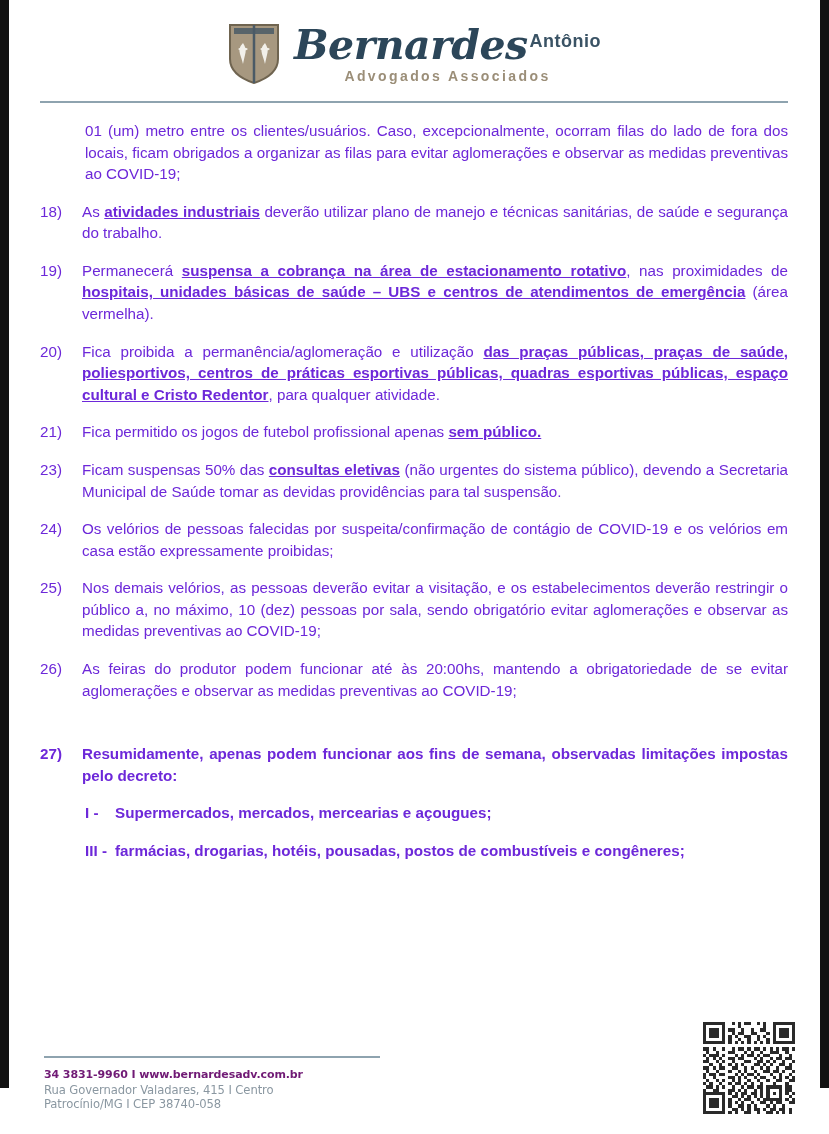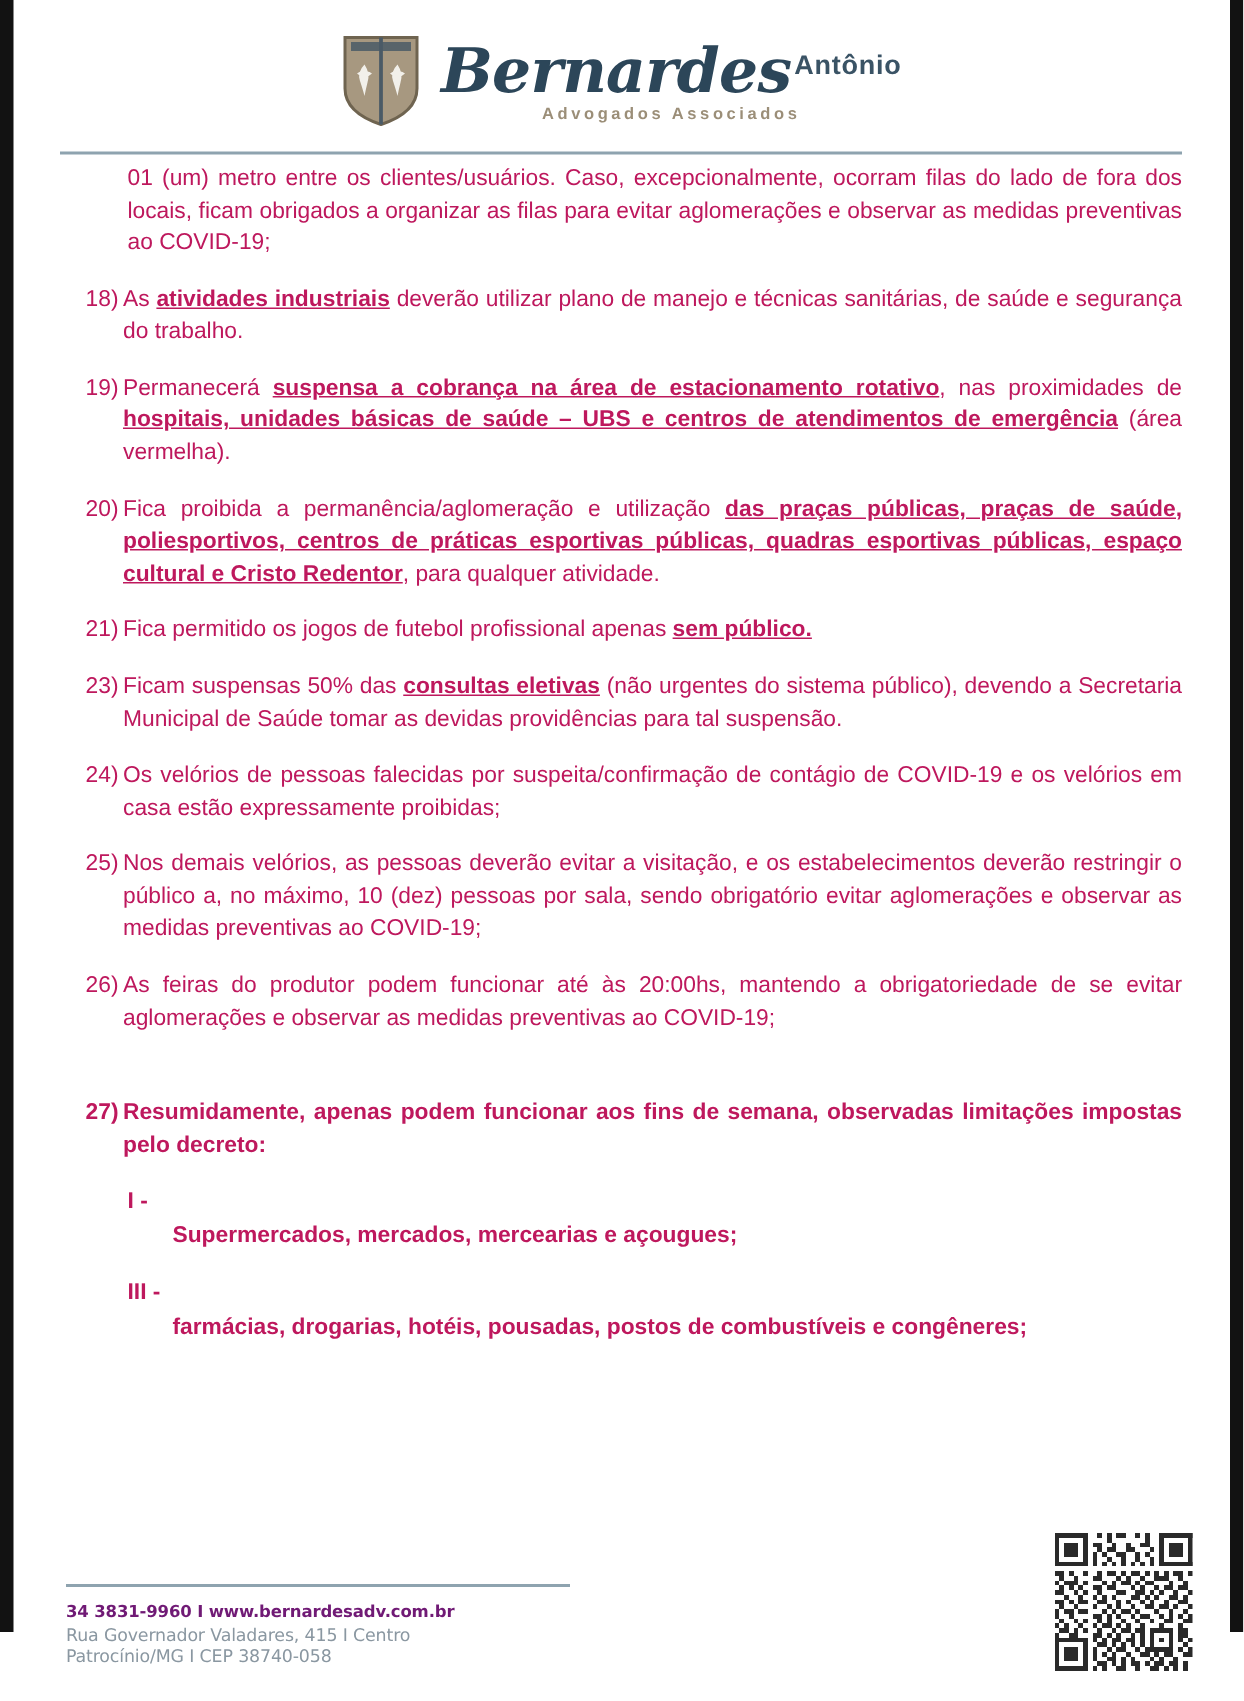--- a/index.html
+++ b/index.html
@@ -70,55 +70,55 @@
   .wm-antonio {
     font-family: "Liberation Sans", sans-serif;
     font-size: 18px;
     font-weight: 600;
     color: #3a5365;
     letter-spacing: 0.5px;
     margin-bottom: 16px;
   }
   .wm-sub {
     font-family: "Liberation Sans", sans-serif;
-    font-size: 11px;
+    font-size: 14px;
     letter-spacing: 2.4px;
     color: #9b8e78;
     font-weight: 700;
     align-self: center;
     margin-top: 3px;
   }
   .rule-top {
     position: absolute;
     left: 40px;
     top: 101px;
     width: 748px;
     height: 2px;
     background: #8ea3af;
   }
 
   
   .doc-body {
     position: absolute;
     left: 40px;
-    top: 108px;
+    top: 120px;
     width: 748px;
-    color: #be185d;
+    color: #6d28d9;
   }
   .clause {
     display: flex;
     align-items: flex-start;
     margin-bottom: 16px;
     font-size: 15.2px;
     line-height: 1.42;
   }
   .clause .num {
     width: 42px;
     min-width: 42px;
-    text-align: right;
+    text-align: left;
     padding-right: 3px;
     box-sizing: border-box;
   }
   .clause .txt {
     flex: 1;
     text-align: justify;
   }
   .clause.noindent {
     padding-left: 45px;
   }
@@ -133,21 +133,21 @@
     font-size: 15.2px;
     line-height: 1.42;
     font-weight: 700;
     margin-bottom: 16px;
     padding-left: 45px;
   }
   .roman .rn {
     min-width: 30px;
     width: 30px;
   }
-  .roman .rt { flex: 1; text-align: left; margin-top: 23px; }
+  .roman .rt { flex: 1; text-align: left; }
 
   .gap-lg { height: 26px; }
 
   
   .rule-bottom {
     position: absolute;
     left: 44px;
     top: 1056px;
     width: 336px;
     height: 2px;

